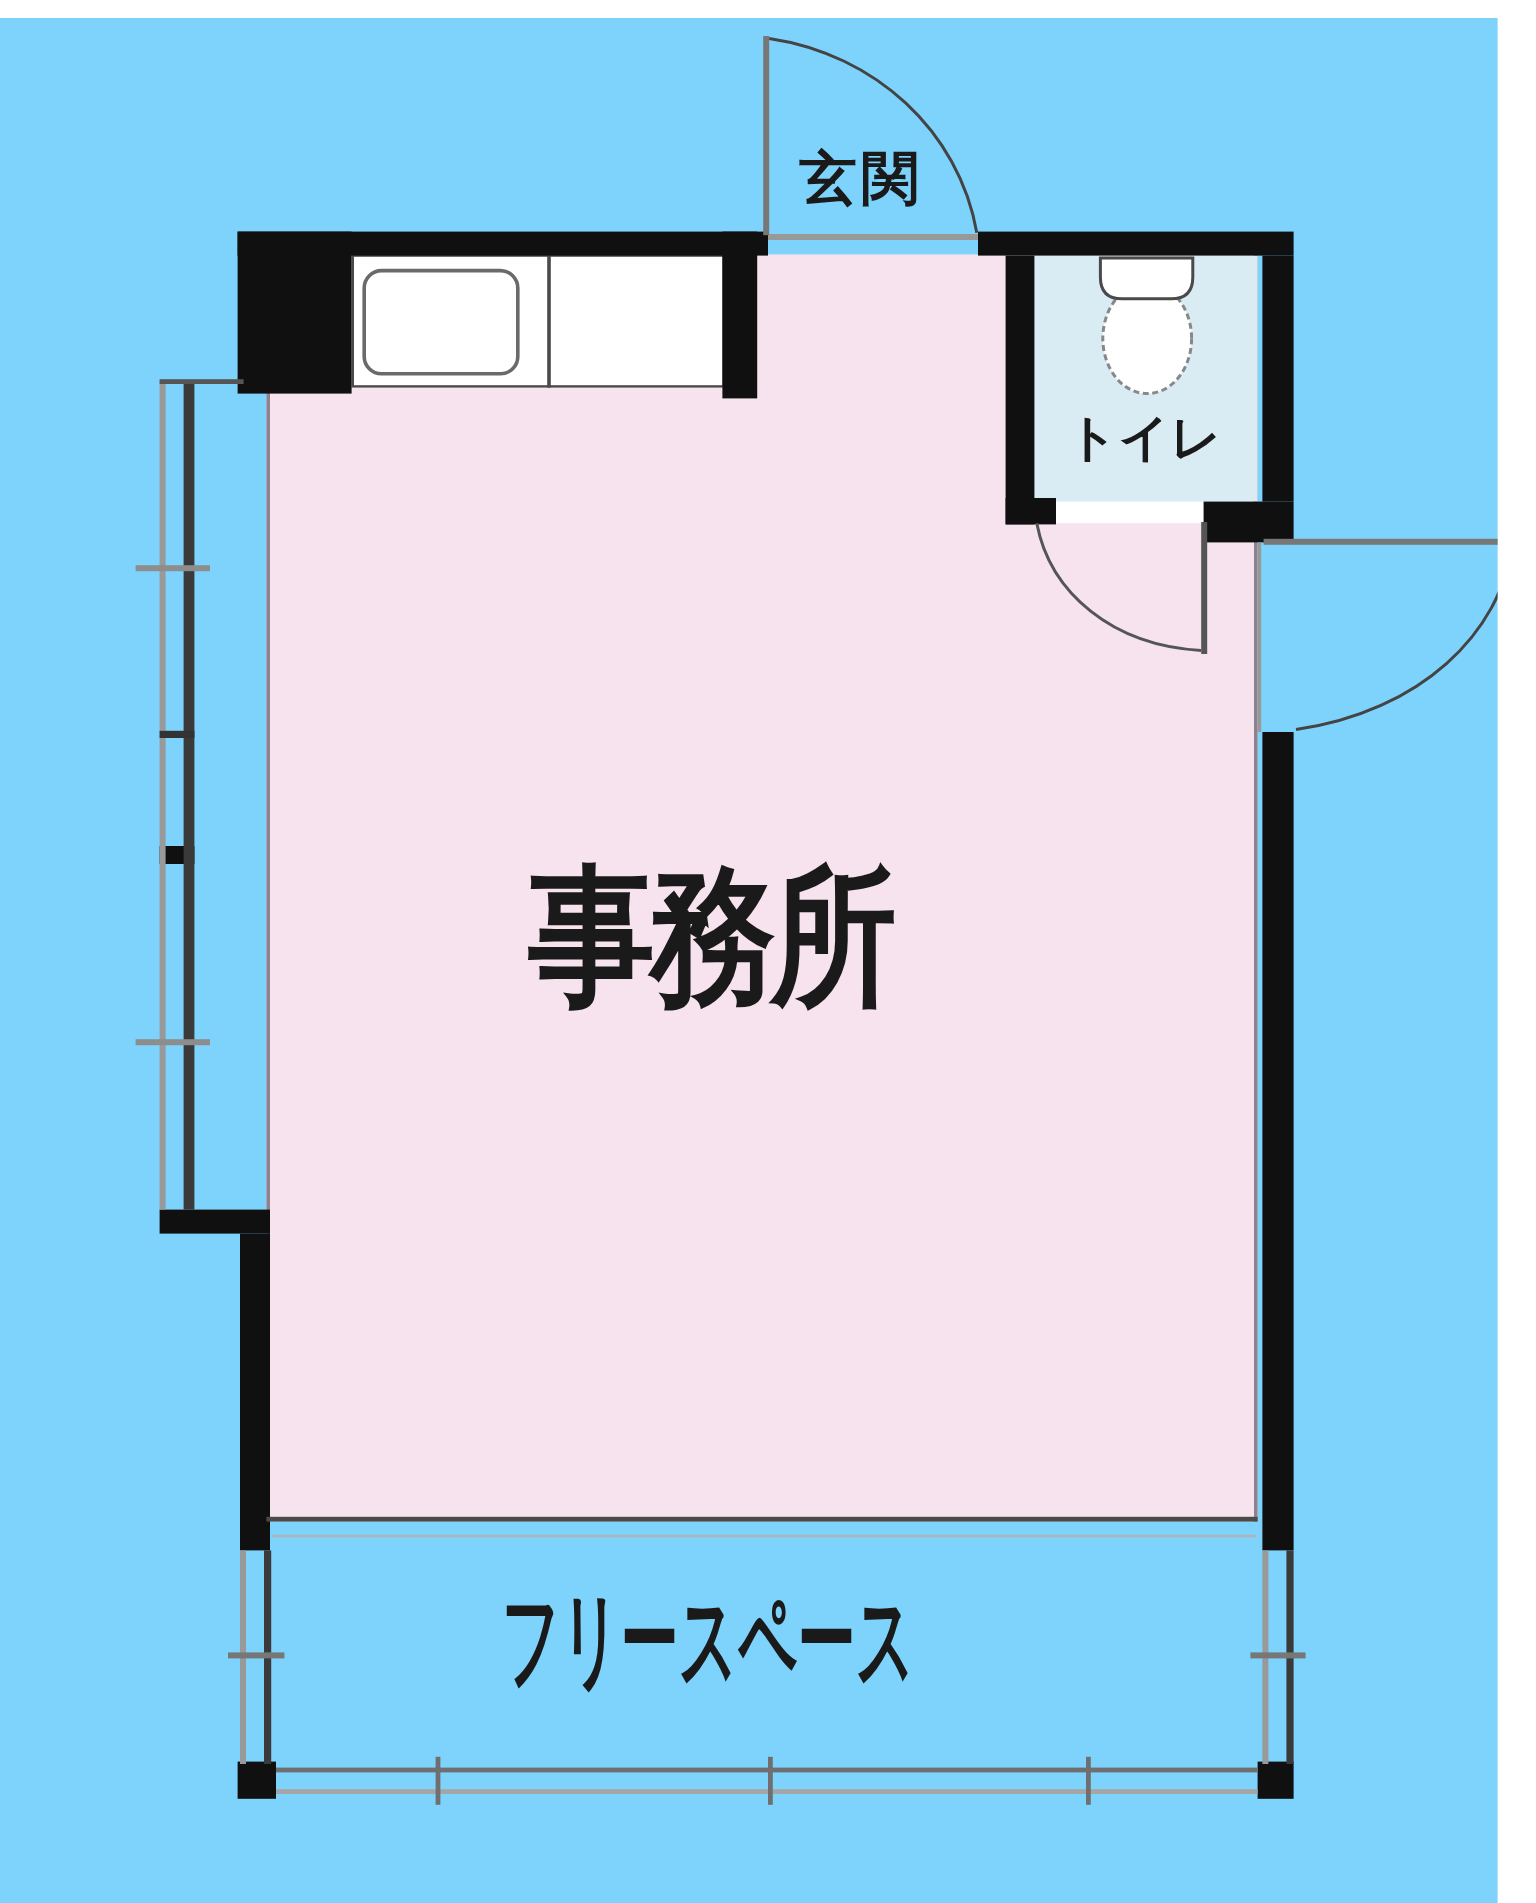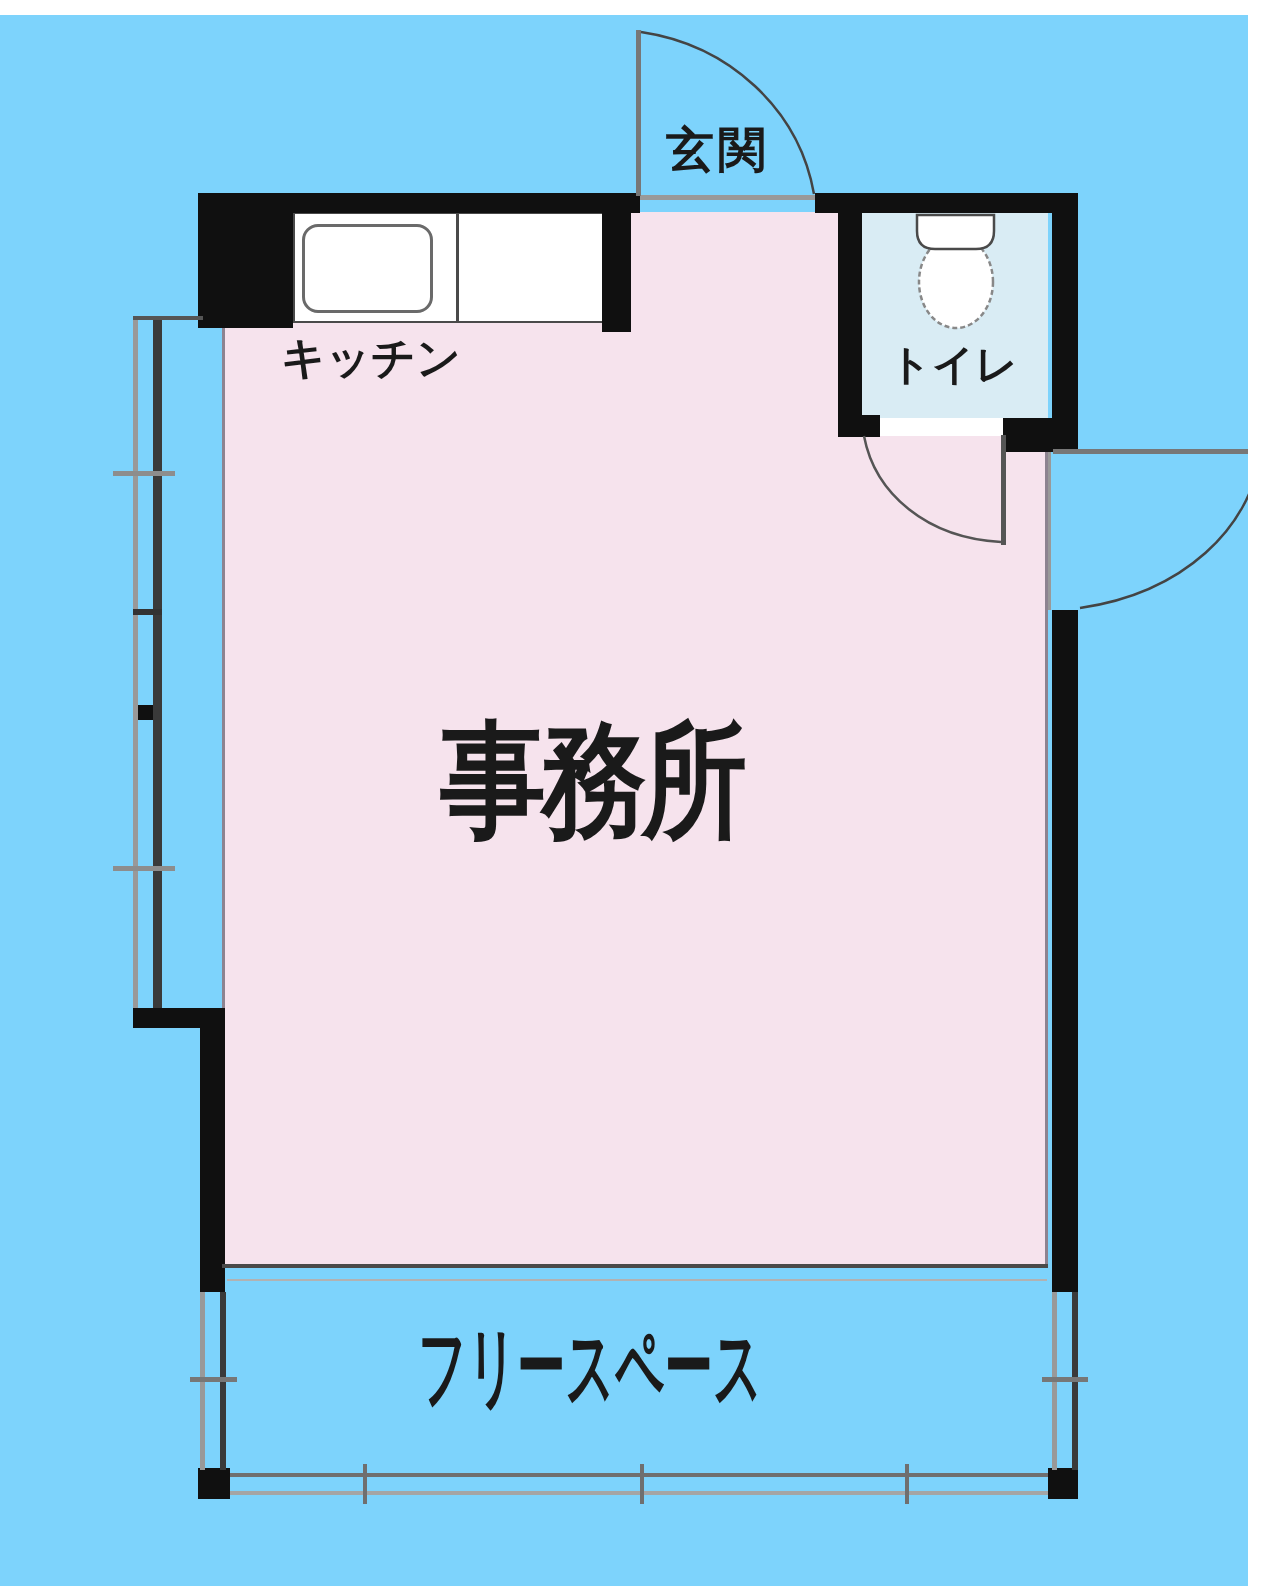--- a/index.html
+++ b/index.html
@@ -96,18 +96,17 @@
 
   <svg width="1280" height="1586" viewBox="0 0 1280 1586">
     <path d="M 641 17 C 729 30, 799 94, 814 179" fill="none" stroke="#444" stroke-width="2.5"></path>
     <path d="M 1260 439 C 1251 512, 1184 578, 1080 593" fill="none" stroke="#444" stroke-width="2.5"></path>
     <path d="M 864 421 C 875 479, 927 523, 1001 527" fill="none" stroke="#555" stroke-width="2.5"></path>
     <ellipse cx="956" cy="267" rx="37" ry="46" fill="#ffffff" stroke="#888" stroke-width="2.5" stroke-dasharray="5 3"></ellipse>
     <path d="M 917 200 L 994 200 L 994 216 Q 994 234 976 234 L 935 234 Q 917 234 917 216 Z" fill="#ffffff" stroke="#4a4a4a" stroke-width="2.5"></path>
   </svg>
 
   <div class="label lbl-entrance">玄関</div>
-  <div class="label lbl-kitchen">キッチン</div>
   <div class="label lbl-toilet">トイレ</div>
   <div class="label lbl-office">事務所</div>
   <div class="label lbl-free">フリースペース</div>
 
 </div>
 
 </body></html>

